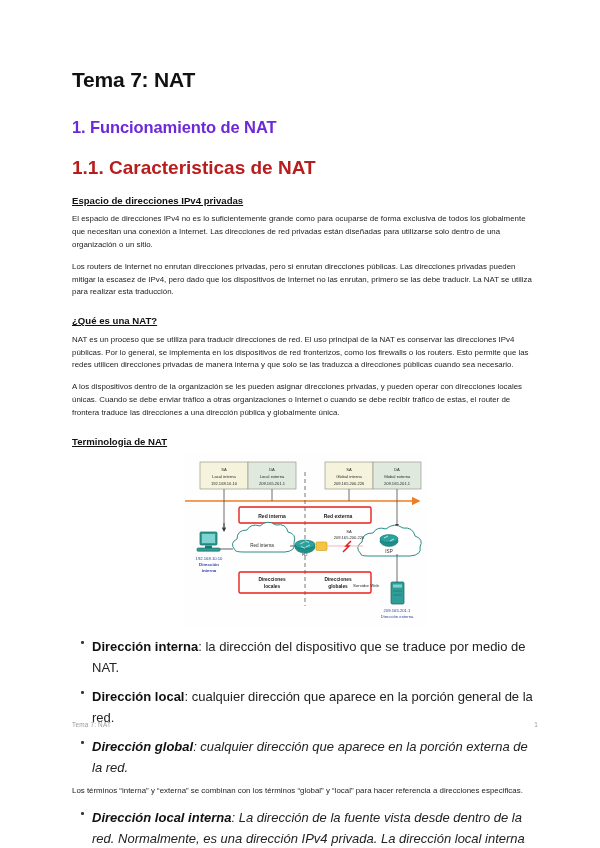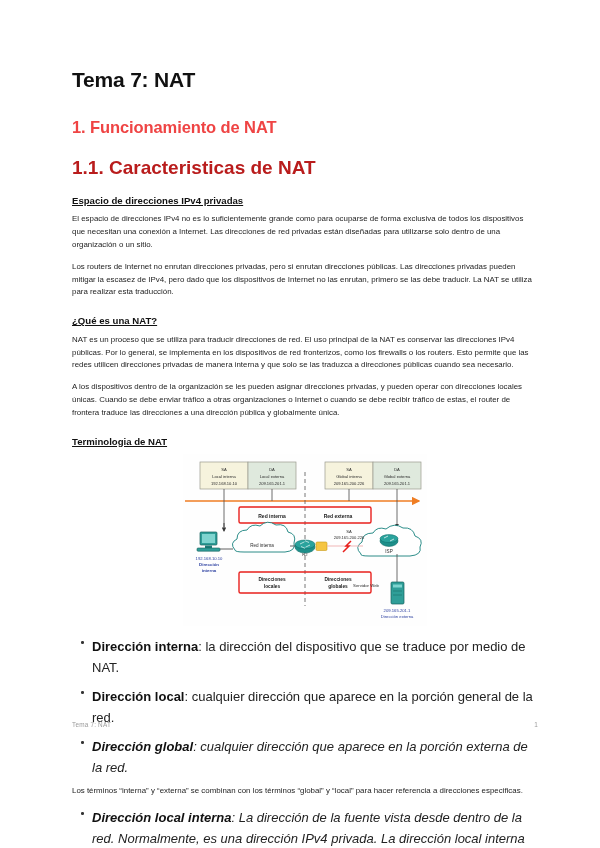--- a/index.html
+++ b/index.html
@@ -34,21 +34,21 @@
     margin: 8px 0 26px 0;
     line-height: 1.15;
     color: #111;
   }
   h2.sec-title {
     font-size: 16.5px;
     font-weight: bold;
     margin: 0 0 20px 0;
     line-height: 1.15;
     letter-spacing: -0.1px;
-    color: #ef4444;
+    color: #6d28d9;
   }
   h3.sub-title {
     font-size: 19px;
     font-weight: bold;
     margin: 0 0 16px 0;
     line-height: 1.15;
     color: #b91c1c;
   }
   h4.block-title {
     font-size: 9.6px;
@@ -130,21 +130,21 @@
 
 <div class="page">
 
   <h1 class="doc-title">Tema 7: NAT</h1>
 
   <h2 class="sec-title">1. Funcionamiento de NAT</h2>
 
   <h3 class="sub-title">1.1. Caracteristicas de NAT</h3>
 
   <h4 class="block-title">Espacio de direcciones IPv4 privadas</h4>
-  <p class="para">El espacio de direcciones IPv4 no es lo suficientemente grande como para ocuparse de forma exclusiva de todos los dispositivos que necesitan una conexión a Internet. Las direcciones de red privadas  están diseñadas para utilizarse solo dentro de una organización o un sitio.</p>
+  <p class="para">El espacio de direcciones IPv4 no es lo suficientemente grande como para ocuparse de forma exclusiva de todos los globalmente que necesitan una conexión a Internet. Las direcciones de red privadas  están diseñadas para utilizarse solo dentro de una organización o un sitio.</p>
   <p class="para">Los routers de Internet no enrutan direcciones privadas, pero si enrutan direcciones públicas. Las direcciones privadas pueden mitigar la escasez de IPv4, pero dado que los dispositivos de Internet no las enrutan, primero se las debe traducir. La NAT se utiliza para realizar esta traducción.</p>
 
   <h4 class="block-title spaced">¿Qué es una NAT?</h4>
   <p class="para">NAT es un proceso que se utiliza para traducir direcciones de red. El uso principal de la NAT es conservar las direcciones IPv4 públicas. Por lo general, se implementa en los dispositivos de red fronterizos, como los firewalls o los routers. Esto permite que las redes utilicen direcciones privadas de manera interna y que solo se las traduzca a direcciones públicas cuando sea necesario.</p>
   <p class="para">A los dispositivos dentro de la organización se les pueden asignar direcciones privadas, y pueden operar con direcciones locales únicas. Cuando se debe enviar tráfico a otras organizaciones o Internet o cuando se debe recibir tráfico de estas, el router de frontera traduce las direcciones a una dirección pública y globalmente única.</p>
 
   <h4 class="block-title spaced">Terminologia de NAT</h4>
 
   <div class="figure-wrap">
     <div class="diagram">

